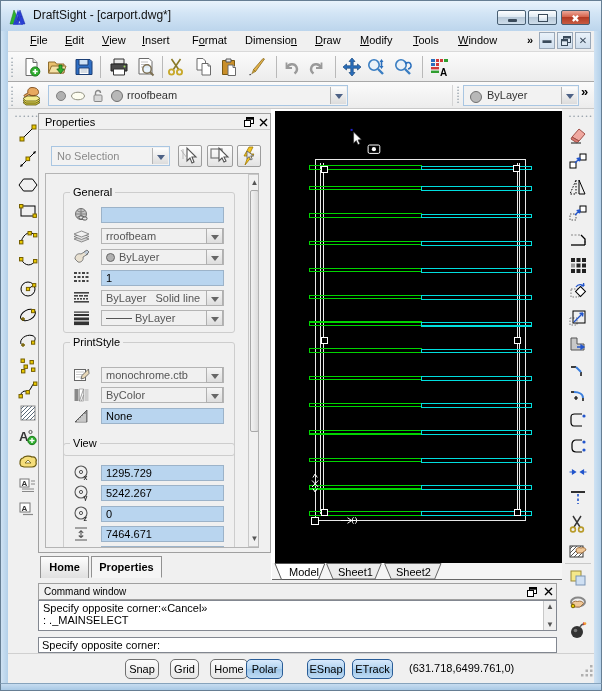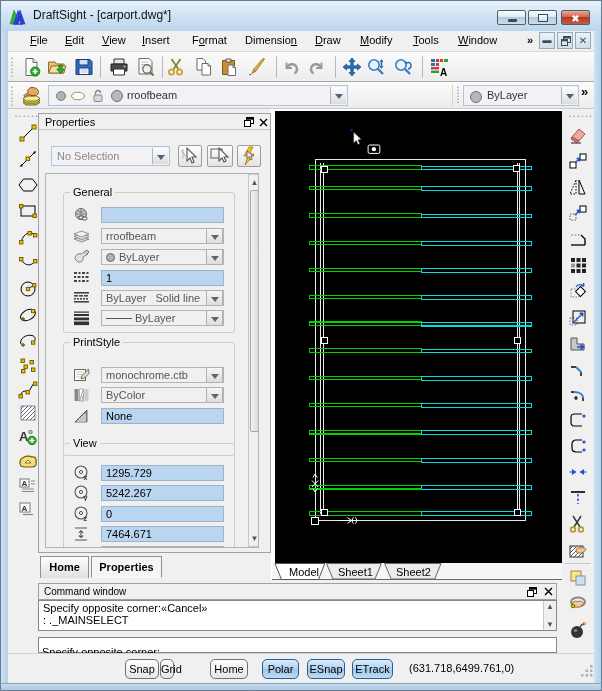--- a/index.html
+++ b/index.html
@@ -50,21 +50,21 @@
 
 .btab { position:absolute; top:556px; height:22px; font-size:11px; text-align:center;font-weight:bold; }
 
 #mdi { left:271px; top:109px; width:291px; height:471px; background:#fff; }
 #canvas { left:275px; top:111px; width:287px; height:452px; background:#000; }
 #tabbar { left:272px; top:563px; width:290px; height:17px; background:#f5f5f5; }
 
 #cmdwin { left:38px; top:583px; width:596px; height:70px; }
 #cmdtitle { left:0; top:0; width:519px; height:17px; background:#f0f0f0; border:1px solid #a0a0a0; font-size:10px; padding:2px 0 0 5px; color:#000; }
 #cmdtext { left:0; top:17px; width:519px; height:31px; background:#fff; border:1px solid #828790; font-size:11px; color:#000; }
-#cmdinput { left:0; top:54px; width:519px; height:16px; background:#fff; border:1px solid #828790; font-size:11px; color:#000; padding:8px 0 0 3px; }
+#cmdinput { left:0; top:54px; width:519px; height:16px; background:#fff; border:1px solid #828790; font-size:11px; color:#000; padding:1px 0 0 3px; }
 
 #status { left:8px; top:653px; width:586px; height:30px; background:#f0f0f0; border-top:1px solid #d0d0d0; }
 .sbtn { position:absolute; top:5px; height:20px; font-size:11px; text-align:center; line-height:18px; border-radius:5px; }
 .sbtn.off { background:linear-gradient(#fdfdfd,#e6e6e6); border:1px solid #707070; color:#000; }
 .sbtn.on { background:linear-gradient(#d8eafc,#b1d3f0 50%,#9cc5e8 50%,#c0dcf4); border:1px solid #2a5d97; color:#000; }
 
 #ltool { left:8px; top:109px; width:30px; height:471px; background:#f0f0f0; }
 #rtool { left:562px; top:109px; width:32px; height:545px; background:#f0f0f0; }
 .dots { position:absolute; color:#9aa4ad; font-size:6px; letter-spacing:2px; }
 </style>
@@ -700,23 +700,23 @@
       </div>
     <div class="abs" style="left:505px;top:18px;width:13px;height:29px;background:#f0f0f0;border-left:1px solid #c8c8c8">
       <div class="sarr" style="top:1px">▲</div>
       <div class="sarr" style="bottom:1px">▼</div>
     </div>
     <div class="abs" id="cmdinput">Specify opposite corner:</div>
   </div>
 
   <div class="abs" id="status">
     <div class="sbtn off" style="left:117px;width:34px">Snap</div>
-    <div class="sbtn off" style="left:152px;width:14px">Grid</div>
+    <div class="sbtn off" style="left:162px;width:29px">Grid</div>
     <div class="sbtn off" style="left:202px;width:38px">Home</div>
-    <div class="sbtn on" style="left:254px;width:37px">Polar</div>
+    <div class="sbtn on" style="left:238px;width:37px">Polar</div>
     <div class="sbtn on" style="left:299px;width:38px">ESnap</div>
     <div class="sbtn on" style="left:344px;width:41px">ETrack</div>
     <div class="abs" style="left:401px;top:8px;font-size:11px;color:#000">(631.718,6499.761,0)</div>
     <svg class="abs" style="left:572px;top:10px" width="14" height="14" viewBox="0 0 14 14">
       <g fill="#b0b0b0">
           <rect x="10" y="1" width="2.5" height="2.5"></rect>
           <rect x="10" y="5.5" width="2.5" height="2.5"></rect>
           <rect x="5.5" y="5.5" width="2.5" height="2.5"></rect>
           <rect x="10" y="10" width="2.5" height="2.5"></rect>
           <rect x="5.5" y="10" width="2.5" height="2.5"></rect>

